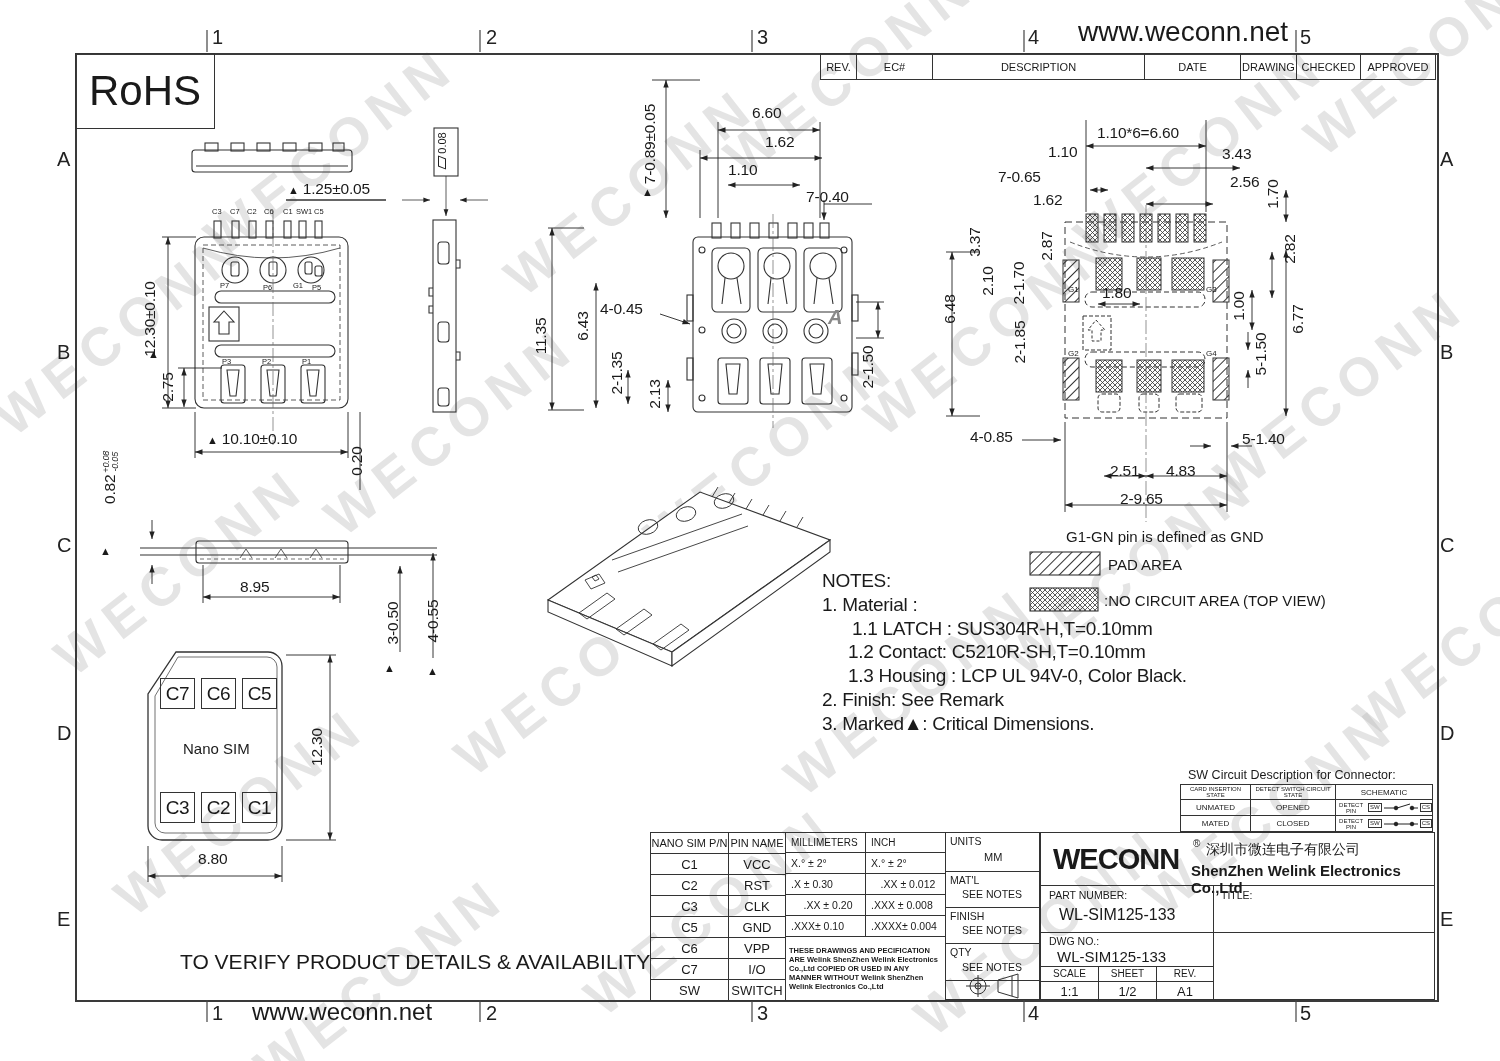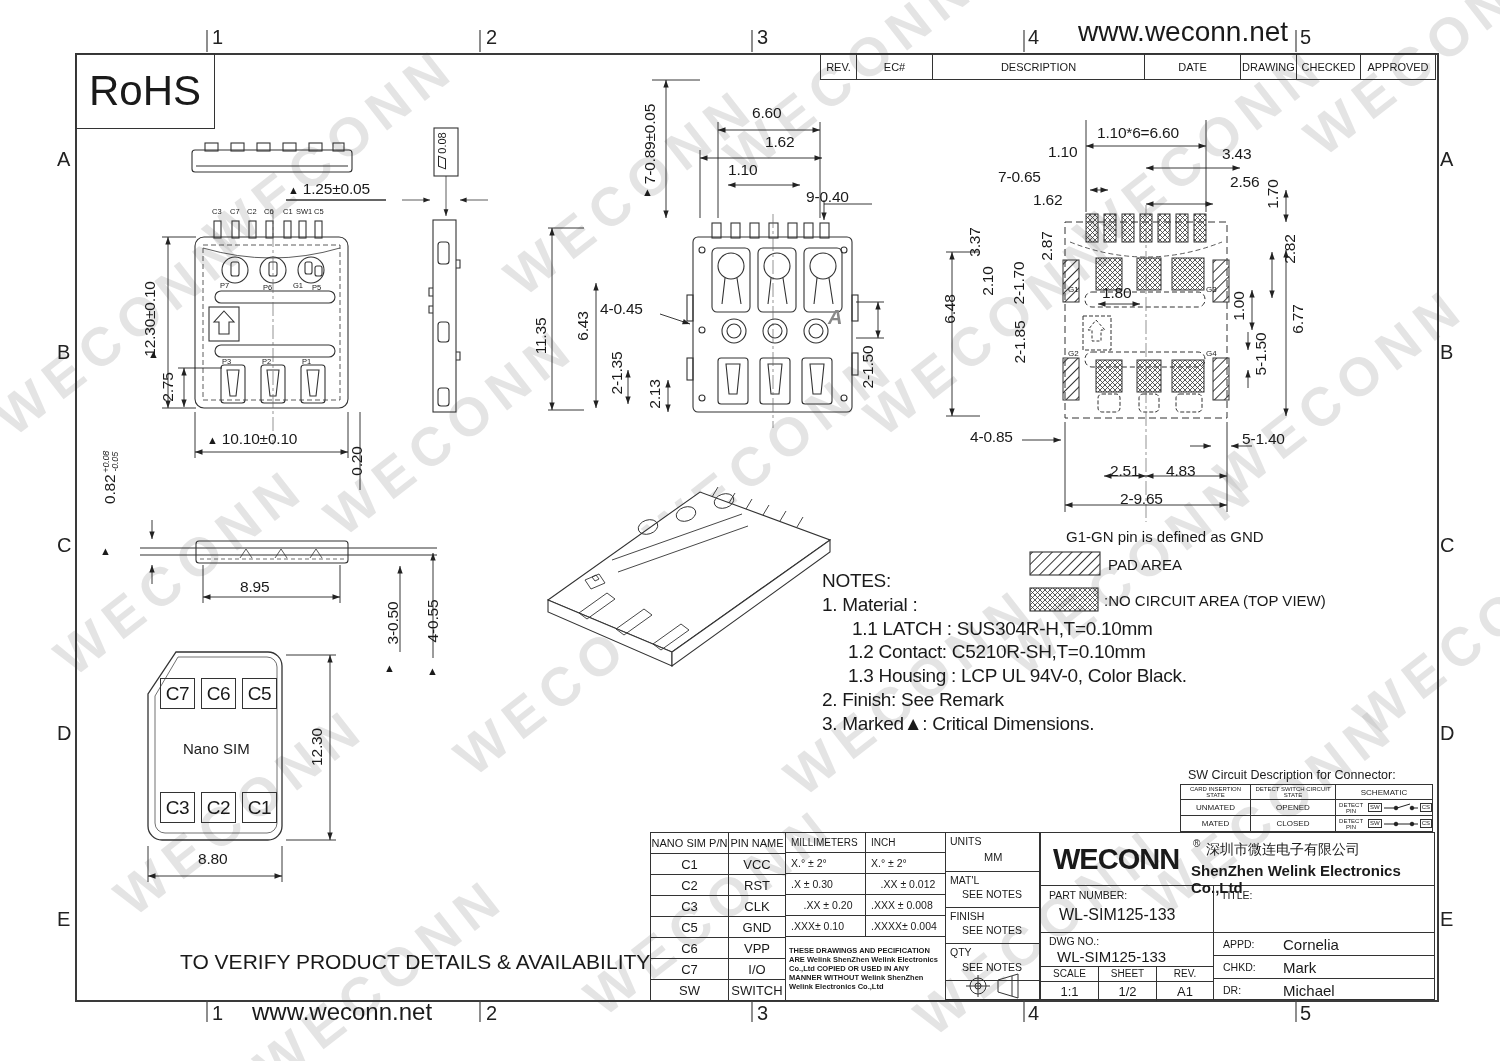--- a/index.html
+++ b/index.html
@@ -407,21 +407,21 @@
 <div class="lab dim r90" style="left:364px;top:614px;width:58px">3-0.50</div>
 <div class="lab dim r90" style="left:404px;top:612px;width:58px">4-0.55</div>
 <div class="lab tri" style="left:384px;top:662px">▲</div>
 <div class="lab tri" style="left:427px;top:665px">▲</div>
 
 <div class="lab dim" style="left:752px;top:104px">6.60</div>
 <div class="lab dim" style="left:765px;top:133px">1.62</div>
 <div class="lab dim" style="left:728px;top:161px">1.10</div>
 <div class="lab dim r90" style="left:585px;top:135px;width:130px">7-0.89±0.05</div>
 <div class="lab tri" style="left:642px;top:186px">▲</div>
-<div class="lab dim" style="left:806px;top:188px">9-0.40</div>
+<div class="lab dim" style="left:806px;top:188px">7-0.40</div>
 <div class="lab dim r90" style="left:511px;top:327px;width:60px">11.35</div>
 <div class="lab dim r90" style="left:558px;top:317px;width:50px">6.43</div>
 <div class="lab dim" style="left:600px;top:300px">4-0.45</div>
 <div class="lab dim r90" style="left:592px;top:364px;width:50px">2-1.35</div>
 <div class="lab dim r90" style="left:635px;top:385px;width:40px">2.13</div>
 <div class="lab dim r90" style="left:840px;top:358px;width:56px">2-1.50</div>
 <div class="lab" style="left:828px;top:306px;font-size:20px;font-weight:bold;font-style:italic;color:#888">A</div>
 
 <div class="lab dim" style="left:1097px;top:124px">1.10*6=6.60</div>
 <div class="lab dim" style="left:1048px;top:143px">1.10</div>
@@ -651,30 +651,16 @@
     <div style="width:57px;border-right:1px solid #333;text-align:center">
               <div style="font-size:10px;border-bottom:1px solid #333;height:14px;line-height:14px">SHEET</div>
               <div style="font-size:13px;height:19px;line-height:19px">1/2</div>
             </div>
     <div style="flex:1;text-align:center">
               <div style="font-size:10px;border-bottom:1px solid #333;height:14px;line-height:14px">REV.</div>
               <div style="font-size:13px;height:19px;line-height:19px">A1</div>
             </div>
    </div>
   </div>
-  <div style="position:absolute;left:172px;top:0;right:0;height:100%">
-   <div style="position:relative;height:22px;border-bottom:1px solid #333">
-            <span class="cell-lab" style="left:10px;top:5px">APPD:</span>
-            <span style="position:absolute;left:70px;top:3px;font-size:15px">Cornelia</span>
-          </div>
-   <div style="position:relative;height:22px;border-bottom:1px solid #333">
-            <span class="cell-lab" style="left:10px;top:5px">CHKD:</span>
-            <span style="position:absolute;left:70px;top:3px;font-size:15px">Mark</span>
-          </div>
-   <div style="position:relative;height:22px">
-            <span class="cell-lab" style="left:10px;top:5px">DR:</span>
-            <span style="position:absolute;left:70px;top:3px;font-size:15px">Michael</span>
-          </div>
-  </div>
  </div>
 </div>
 
 </div>
 
 </body></html>

